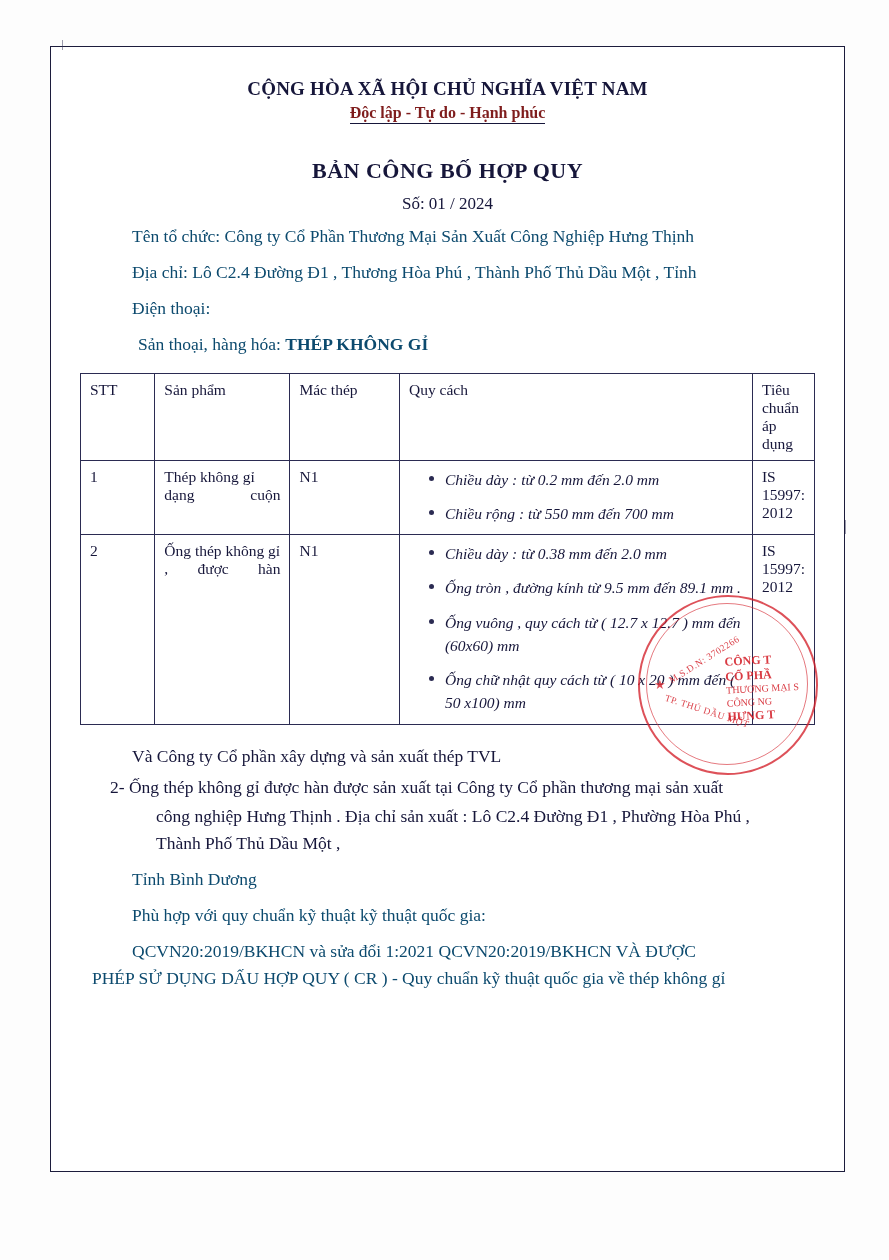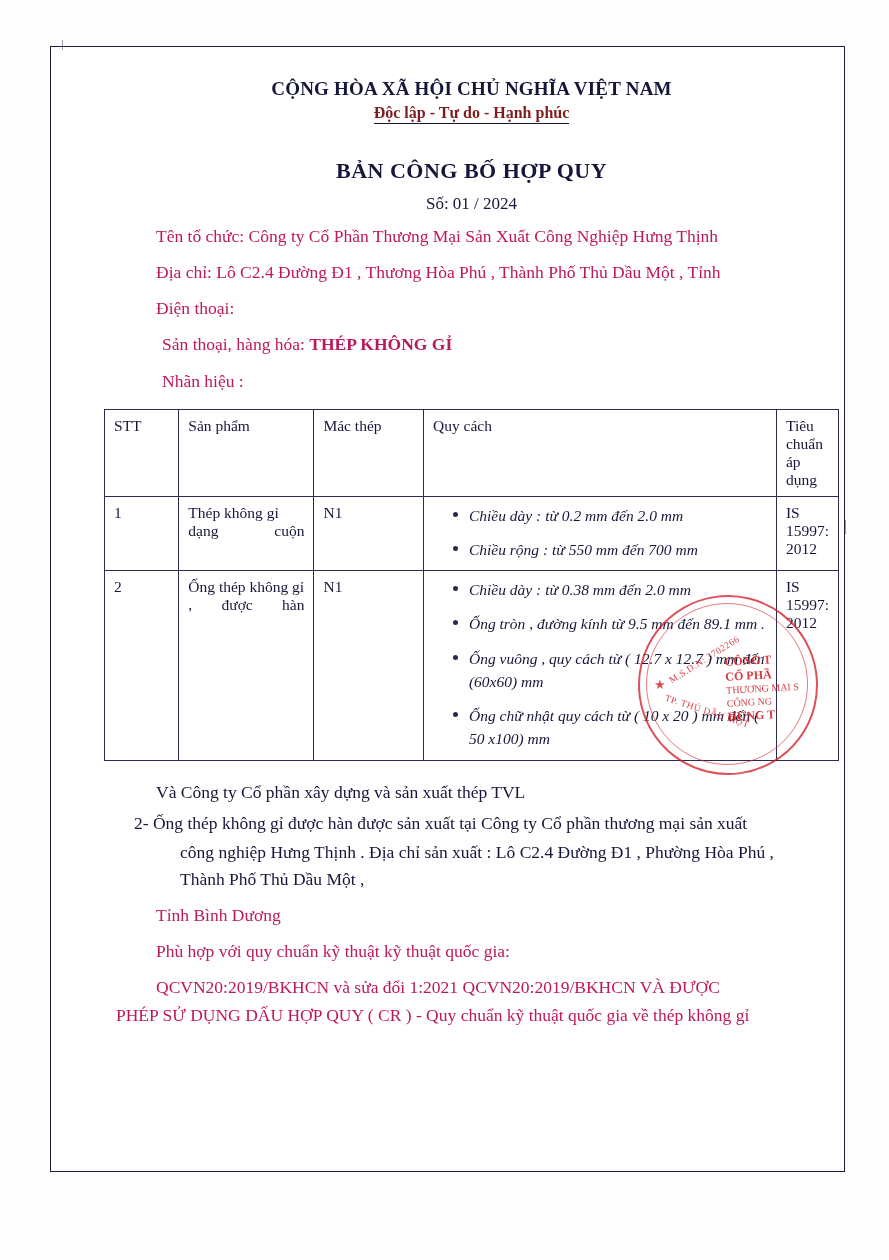--- a/index.html
+++ b/index.html
@@ -33,21 +33,20 @@
     background: #ffffff;
   }
   .inner {
     position: absolute;
     left: 50px;
     top: 46px;
     width: 795px;
     height: 1126px;
     box-sizing: border-box;
     padding: 22px 30px 10px 30px;
-    margin-left: 24px;
   }
   .center { text-align: center; }
   .natl-title {
     font-weight: bold;
     font-size: 19px;
     letter-spacing: 0.2px;
     color: #16163a;
     margin-top: 10px;
   }
   .natl-sub {
@@ -67,21 +66,21 @@
     color: #16163a;
   }
   .doc-number {
     font-size: 17px;
     margin-top: 10px;
     color: #16163a;
   }
   .body-line {
     font-size: 17.5px;
     line-height: 1.55;
-    color: #be185d;
+    color: #0c4a6e;
     margin-top: 9px;
   }
   .indent1 { padding-left: 52px; }
   .indent2 { padding-left: 58px; }
   .indent3 { padding-left: 66px; }
   .b { font-weight: bold; }
   table.spec {
     width: 100%;
     border-collapse: collapse;
     margin-top: 14px;
@@ -249,21 +248,20 @@
     <div class="body-line indent1">
       <span>Địa chỉ: </span><span>Lô C2.4 Đường Đ1 , Thương Hòa Phú , Thành Phố Thủ Dầu Một , Tỉnh</span>
     </div>
 
     <div class="body-line indent1">Điện thoại:</div>
 
     <div class="body-line indent2">
       <span>Sản thoại, hàng hóa: </span><span class="b">THÉP KHÔNG GỈ</span>
     </div>
 
-    <div class="body-line indent2">Nhãn hiệu :</div>
 
 
     <table class="spec">
       <thead>
         <tr>
           <th class="col-stt">STT</th>
           <th class="col-prod">Sản phẩm</th>
           <th class="col-mac">Mác thép</th>
           <th class="col-quy">Quy cách</th>
           <th class="col-std">Tiêu chuẩn áp dụng</th>

